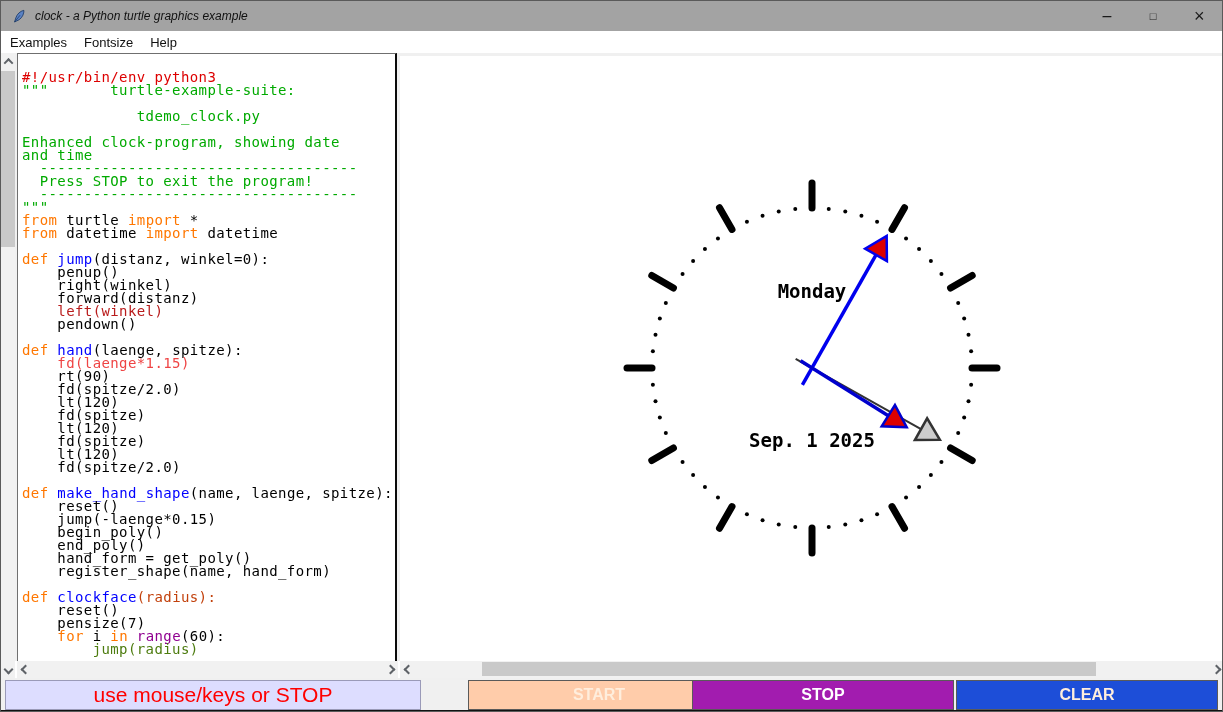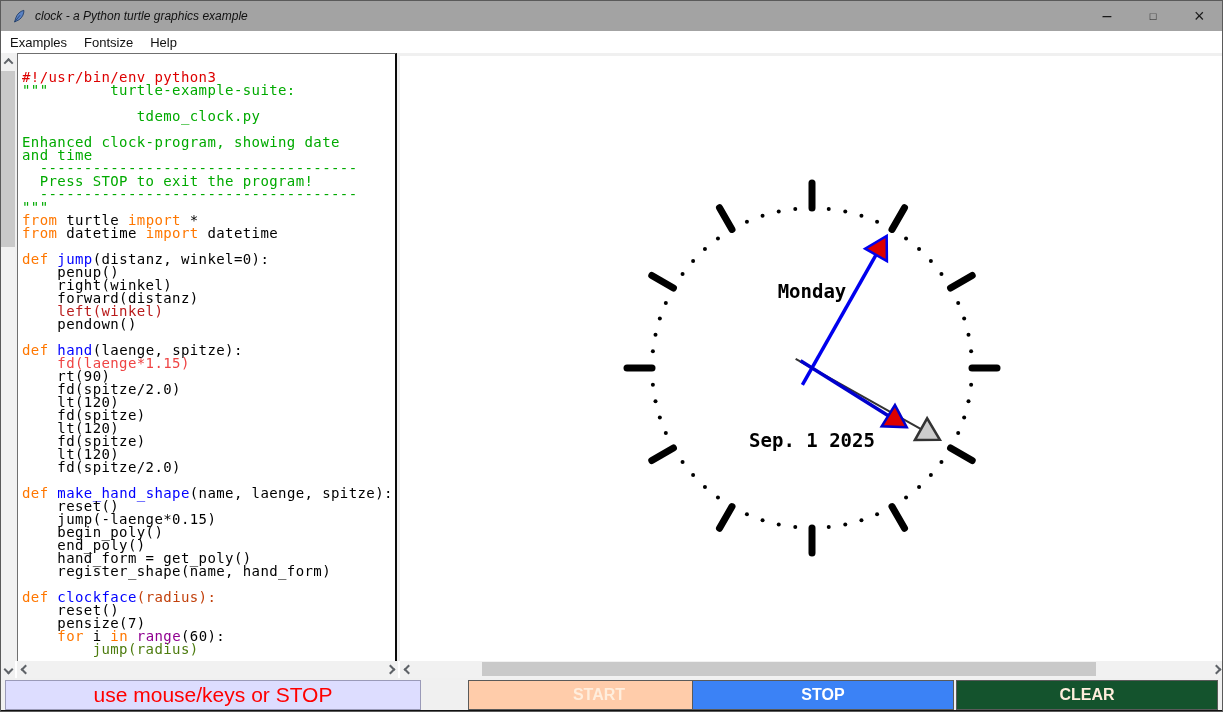--- a/index.html
+++ b/index.html
@@ -244,17 +244,17 @@
       </div>
     <div class="hthumb" style="left:82px; width:614px;"></div>
     <div class="arrow e">
         <span class="chev right"></span>
       </div>
   </div>
 
   <div class="bottombar">
     <div class="status-label" style="background: rgb(221, 221, 255); color: rgb(255, 0, 0);">use mouse/keys or STOP</div>
     <div class="demo-btn start" style="background: rgb(255, 204, 170); color: rgb(255, 238, 221);">START</div>
-    <div class="demo-btn stop" style="background: #3b82f6; color: rgb(255, 255, 255);">STOP</div>
-    <div class="demo-btn clear" style="background: #14532d; color: rgb(255, 238, 221);">CLEAR</div>
+    <div class="demo-btn stop" style="background: #a21caf; color: rgb(255, 255, 255);">STOP</div>
+    <div class="demo-btn clear" style="background: #1d4ed8; color: rgb(255, 238, 221);">CLEAR</div>
   </div>
 
 </div>
 
 </body></html>

